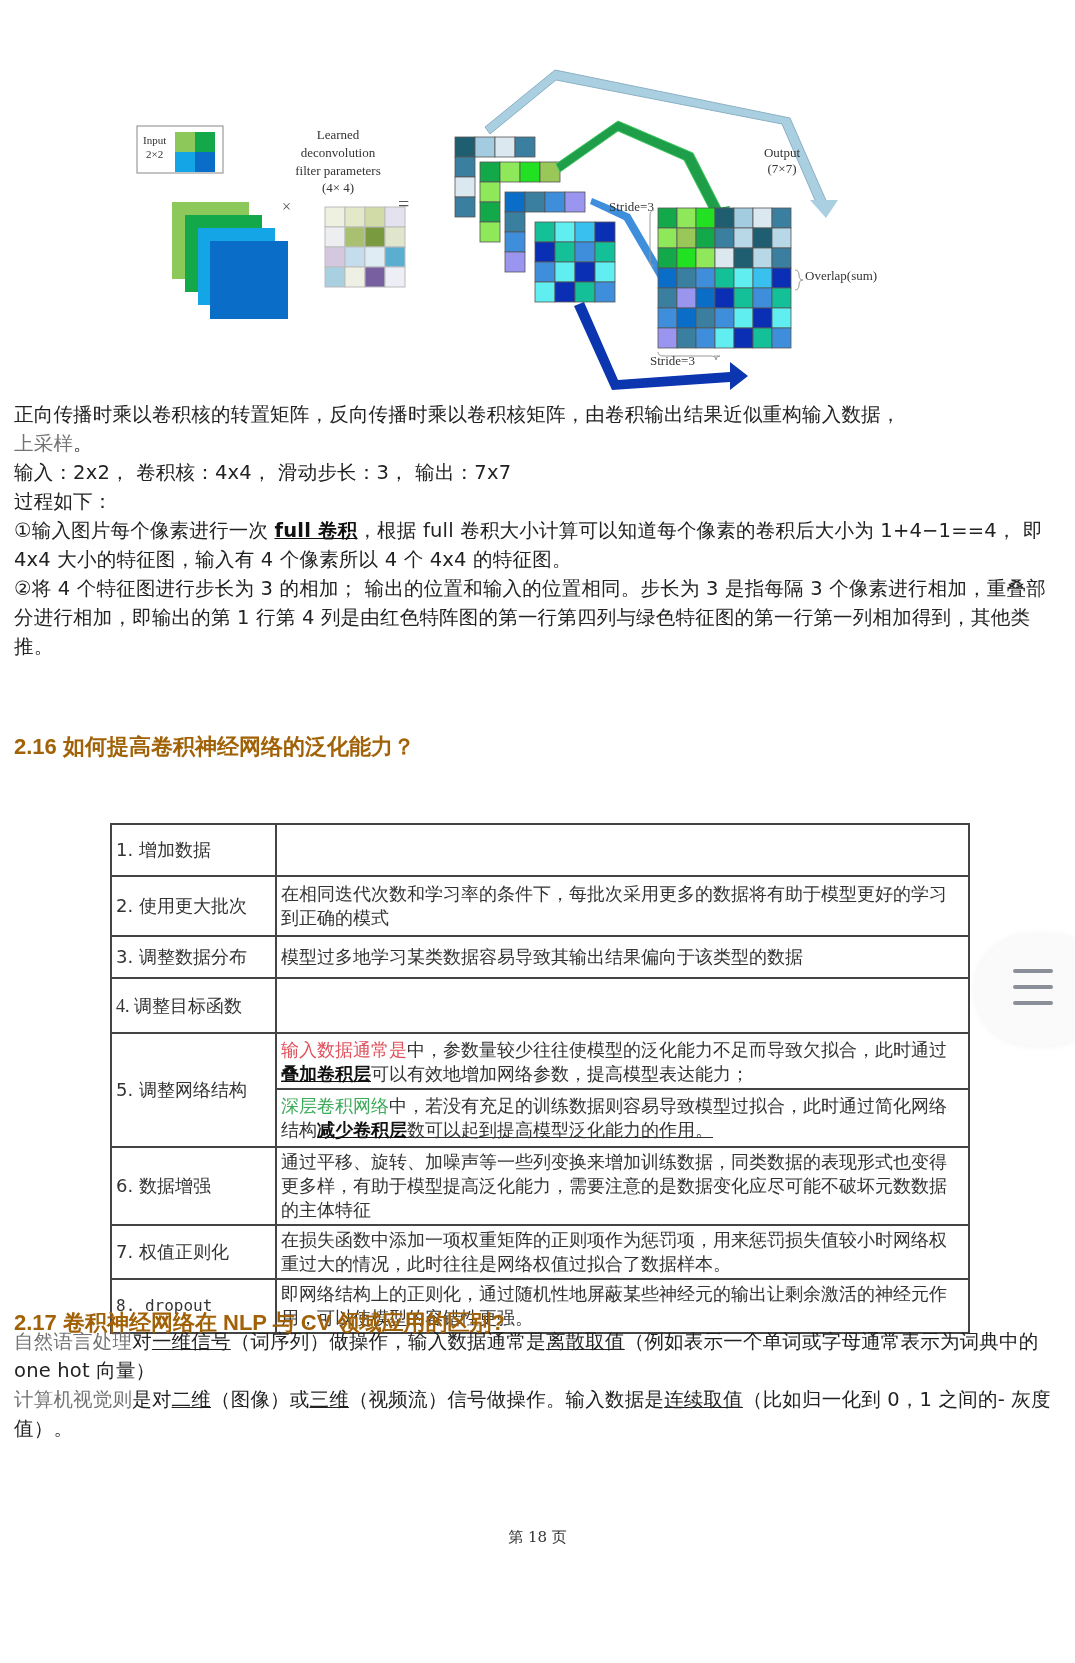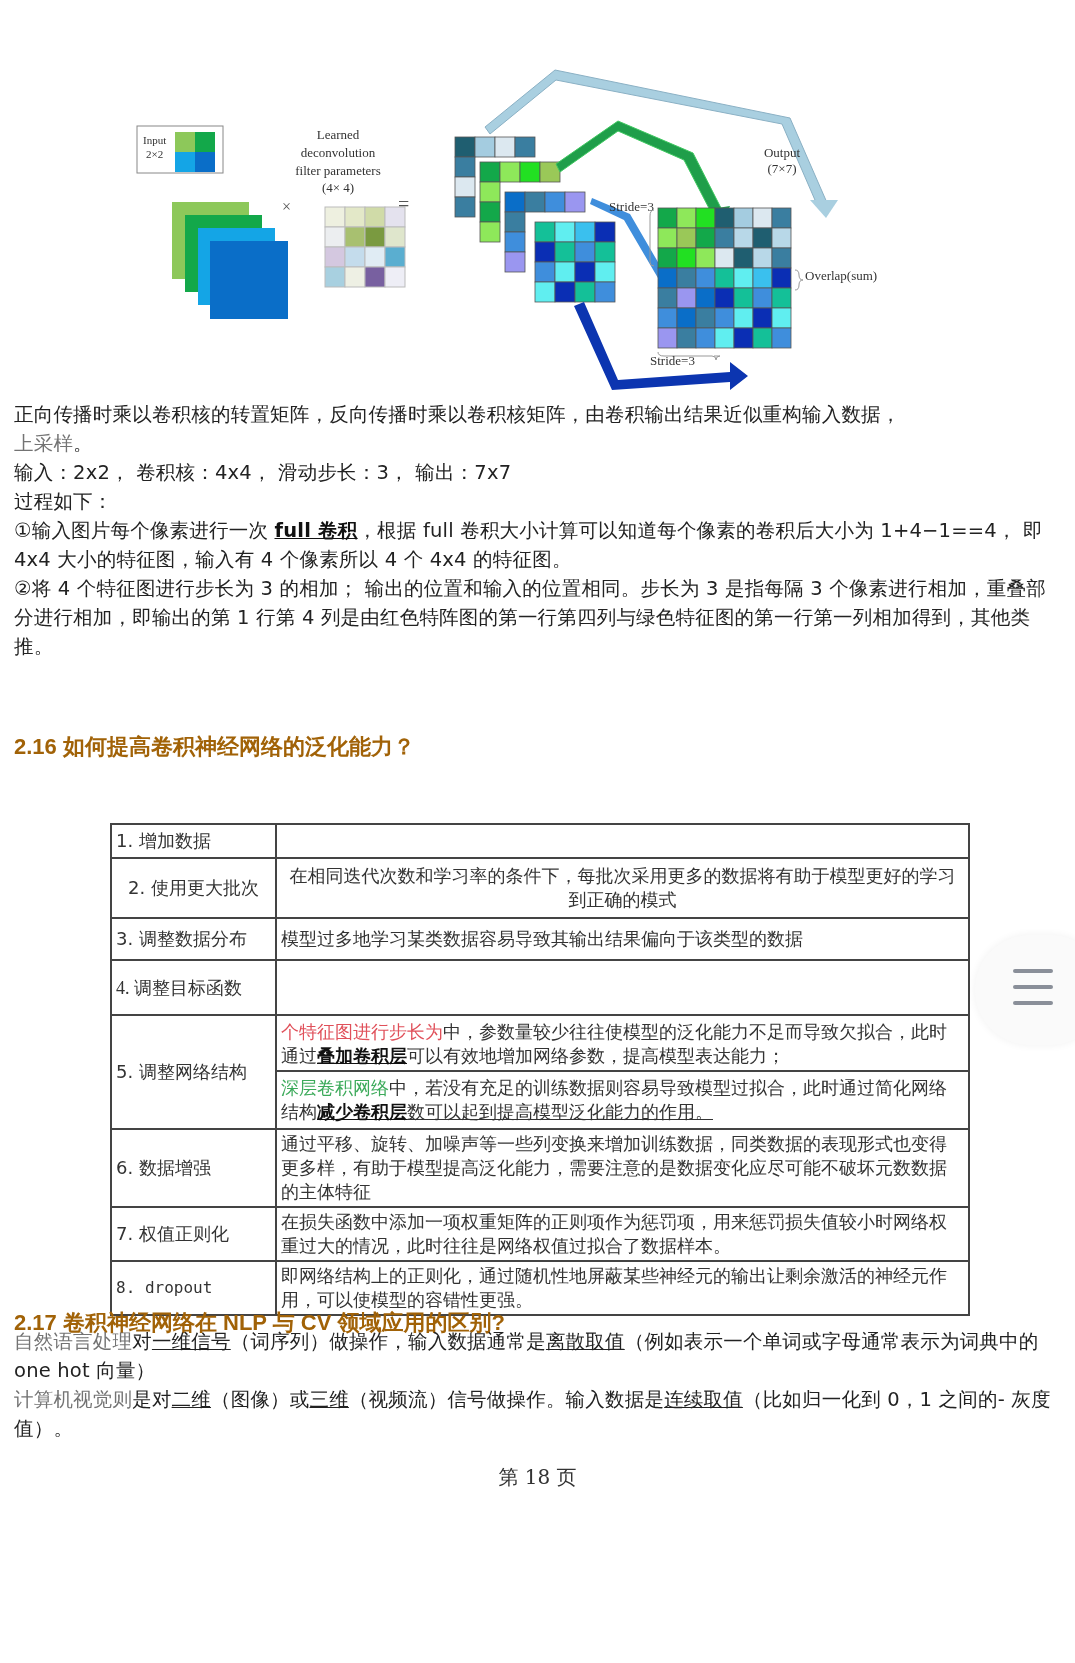--- a/index.html
+++ b/index.html
@@ -19,21 +19,21 @@
       position: absolute; left: 110px; top: 823px; width: 860px; border-collapse: collapse;
       font-size: 18px; line-height: 24px; color: #333; font-family: "DejaVu Sans", sans-serif;
     }
     table.gen td { border: 2px solid #444; vertical-align: middle; padding: 2px 4px; }
     table.gen td.k { width: 165px; }
     .red { color: #e0505a; }
     .green { color: #3caa5a; }
     .mono { font-family: "DejaVu Sans Mono", "Liberation Mono", monospace; font-size: 16px; }
     .subrow { padding: 2px 0; }
     .subrow + .subrow { border-top: 2px solid #444; margin: 0 -4px; padding: 4px 4px 2px; }
-    .page-num { position: absolute; top: 1464px; left: 0; width: 1075px; text-align: center; font-size: 20px; color: #333; font-family: "DejaVu Serif", serif; }
+    .page-num { position: absolute; top: 1528px; left: 0; width: 1075px; text-align: center; font-size: 15px; color: #333; font-family: "DejaVu Serif", serif; }
     .menu-fab {
       position: absolute; left: 975px; top: 935px; width: 130px; height: 110px;
       border-radius: 55px; background: #fafafa; box-shadow: 0 0 8px rgba(0,0,0,0.06);
     }
     .menu-fab .bar { position: absolute; left: 38px; width: 40px; height: 4px; background: #8a8f99; border-radius: 2px; }
   </style>
 </head>
 <body>
 
 <div class="figure">
@@ -206,41 +206,41 @@
   <p>输入：2x2，  卷积核：4x4，  滑动步长：3，  输出：7x7</p>
   <p>过程如下：</p>
   <p><span>①输入图片每个像素进行一次 </span><span class="bu">full 卷积</span><span>，根据 full 卷积大小计算可以知道每个像素的卷积后大小为 1+4−1==4，  即 4x4 大小的特征图，输入有 4 个像素所以 4 个 4x4 的特征图。</span></p>
   <p>②将 4 个特征图进行步长为 3 的相加；  输出的位置和输入的位置相同。步长为 3 是指每隔 3 个像素进行相加，重叠部分进行相加，即输出的第 1 行第 4 列是由红色特阵图的第一行第四列与绿色特征图的第一行第一列相加得到，其他类推。</p>
 </div>
 
 <div class="h2" style="top:732px;">2.16 如何提高卷积神经网络的泛化能力？</div>
 
 <table class="gen">
   <tbody>
-      <tr style="height:34px;">
+      <tr style="height:52px;">
     <td class="k">1. 增加数据</td>
     <td></td>
   </tr>
-  <tr style="height:60px;text-align:center;">
+  <tr style="height:60px;">
     <td class="k">2. 使用更大批次</td>
     <td>在相同迭代次数和学习率的条件下，每批次采用更多的数据将有助于模型更好的学习到正确的模式</td>
   </tr>
   <tr style="height:42px;">
     <td class="k">3. 调整数据分布</td>
     <td>模型过多地学习某类数据容易导致其输出结果偏向于该类型的数据</td>
   </tr>
   <tr style="height:55px;font-family:Liberation Serif, serif;">
     <td class="k">4. 调整目标函数</td>
     <td></td>
   </tr>
   <tr>
     <td class="k">5. 调整网络结构</td>
     <td>
       <div class="subrow">
-        <span class="red">个特征图进行步长为</span><span>中，参数量较少往往使模型的泛化能力不足而导致欠拟合，此时通过</span><span class="bu">叠加卷积层</span><span>可以有效地增加网络参数，提高模型表达能力；</span>
+        <span class="red">输入数据通常是</span><span>中，参数量较少往往使模型的泛化能力不足而导致欠拟合，此时通过</span><span class="bu">叠加卷积层</span><span>可以有效地增加网络参数，提高模型表达能力；</span>
       </div>
       <div class="subrow">
         <span class="green">深层卷积网络</span><span>中，若没有充足的训练数据则容易导致模型过拟合，此时通过简化网络结构</span><span class="bu">减少卷积层</span><span class="u">数可以起到提高模型泛化能力的作用。</span>
       </div>
     </td>
   </tr>
   <tr>
     <td class="k">6. 数据增强</td>
     <td>通过平移、旋转、加噪声等一些列变换来增加训练数据，同类数据的表现形式也变得更多样，有助于模型提高泛化能力，需要注意的是数据变化应尽可能不破坏元数数据的主体特征</td>
   </tr>

